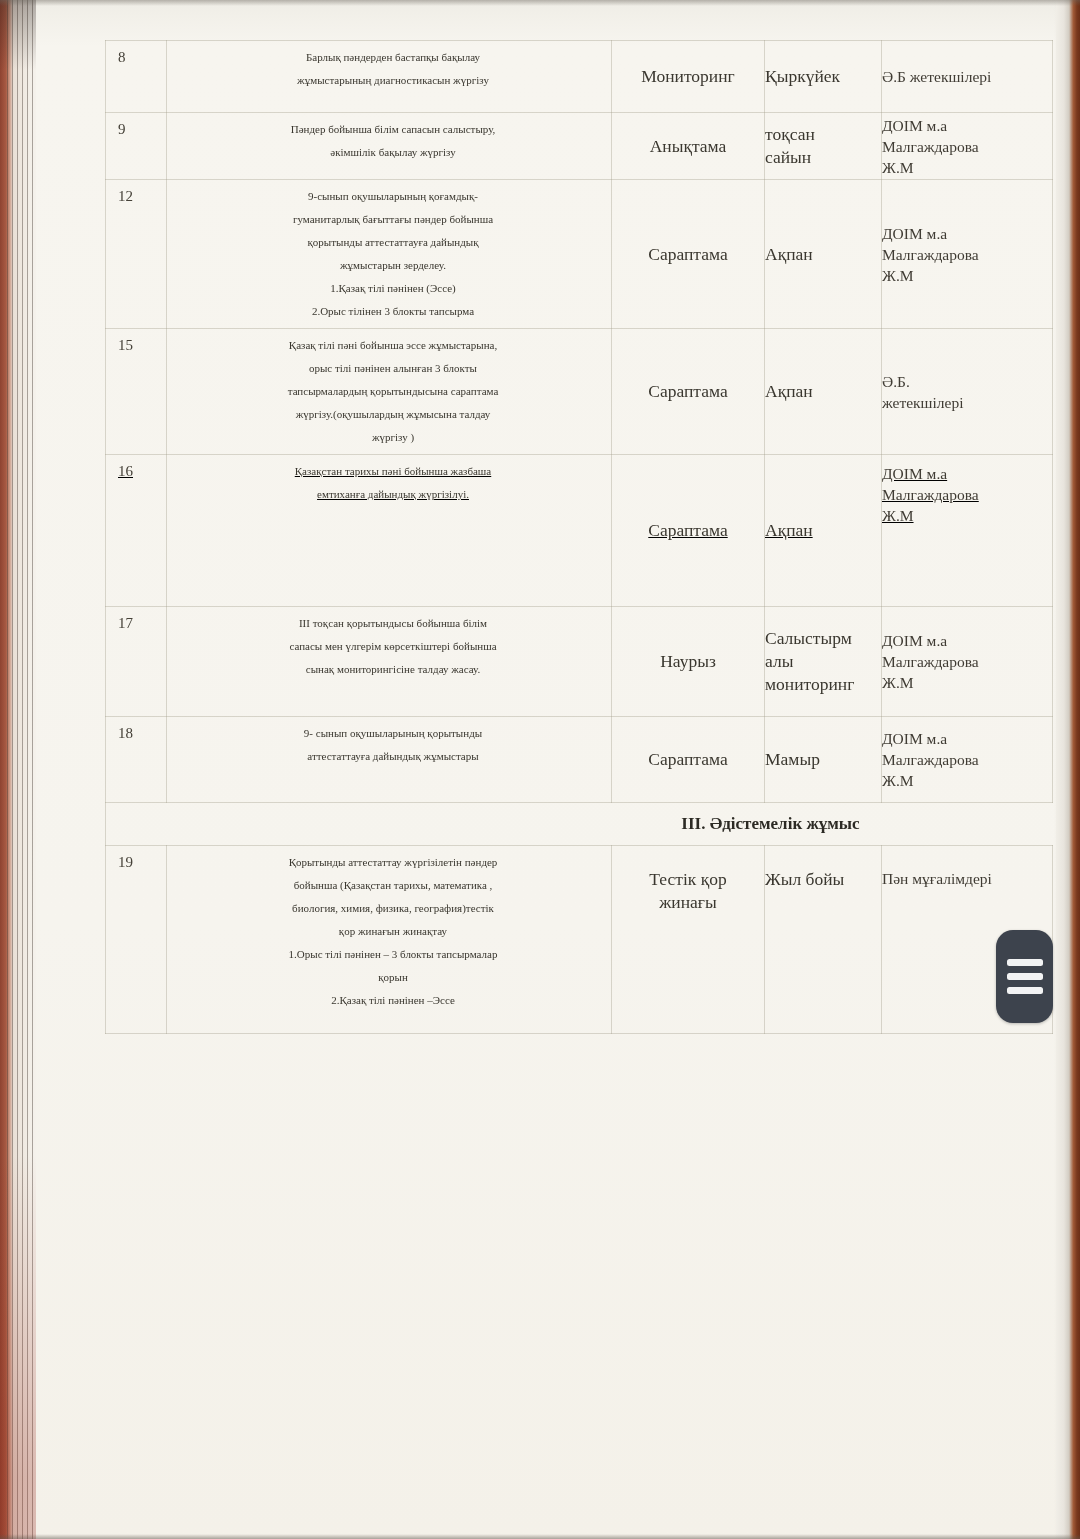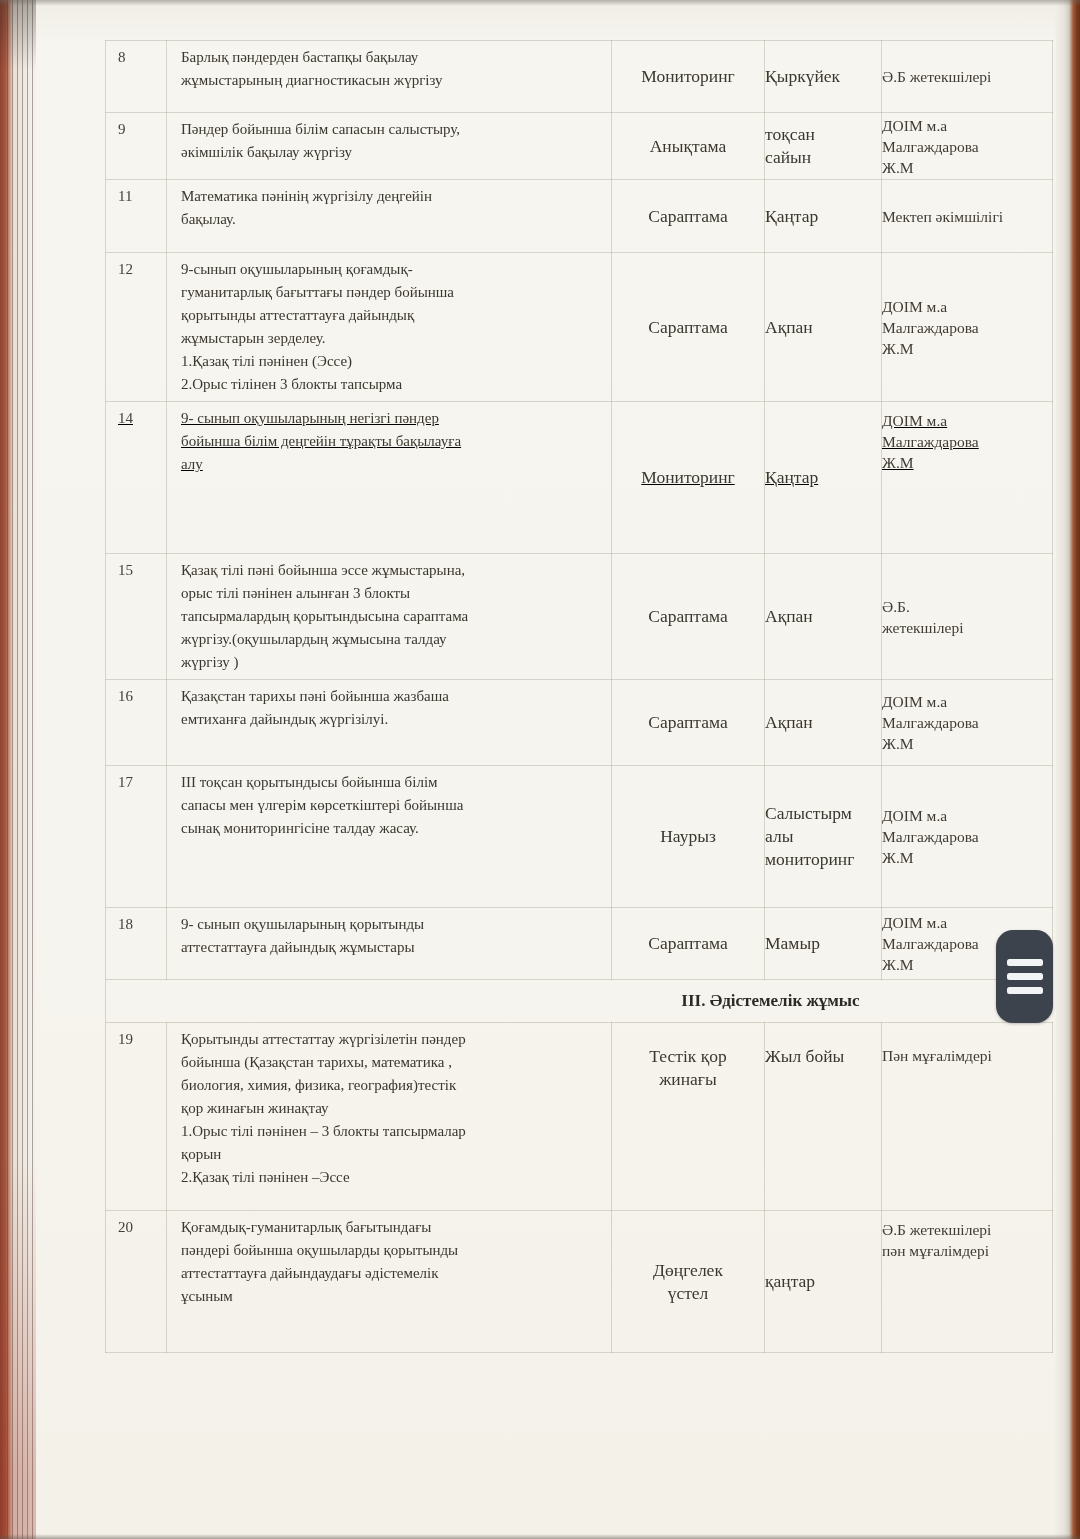--- a/index.html
+++ b/index.html
@@ -31,22 +31,22 @@
     background:linear-gradient(90deg,rgba(0,0,0,0) 0,#e8e4dd 38%,#d2ccc2 58%,#a15b37 74%,#79391d 88%,#6b2f16 100%);}
 
   
   .doc-table{position:relative;display:table;table-layout:fixed;border-collapse:collapse;
     width:910px;margin-left:71px;z-index:2;}
   #grp1{margin-top:40px;}
   .t-row{display:table-row;}
   .cell{display:table-cell;border:1px solid rgba(163,158,140,.38);
     white-space:pre-line;vertical-align:middle;color:#3a372f;}
   .cell-num{width:48px;font-size:15px;vertical-align:top;padding:8px 0 0 12px;color:#454138;}
-  .cell-task{width:424px;font-size:15px;line-height:23px;vertical-align:top;
-    padding:5px 6px 5px 14px;text-align:left;margin-top:36px;}
+  .cell-task{width:424px;font-size:11px;line-height:23px;vertical-align:top;
+    padding:5px 6px 5px 14px;text-align:center;margin-top:36px;}
   .cell-type{width:152px;font-size:17.5px;line-height:23px;text-align:center;}
   .cell-month{width:116px;font-size:17.5px;line-height:23px;text-align:left;}
   .cell-resp{width:170px;font-size:15.5px;line-height:21px;text-align:left;color:#403c34;}
 
   
   #grp1 .t-row:nth-child(1){height:72px;}
   #grp1 .t-row:nth-child(2){height:67px;}
   #grp1 .t-row:nth-child(3){height:73px;}
   #grp1 .t-row:nth-child(4){height:52px;}
   #grp1 .t-row:nth-child(5){height:152px;text-decoration:underline;}
@@ -102,56 +102,37 @@
 әкімшілік бақылау жүргізу</div>
     <div class="cell cell-type">Анықтама</div>
     <div class="cell cell-month">тоқсан
 сайын</div>
     <div class="cell cell-resp">ДОІМ м.а
 Малгаждарова
 Ж.М</div>
   </div>
 
 
-  <div class="t-row">
-    <div class="cell cell-num">11</div>
-    <div class="cell cell-task">Математика  пәнінің  жүргізілу деңгейін
-бақылау.</div>
-    <div class="cell cell-type">Сараптама</div>
-    <div class="cell cell-month">Қаңтар</div>
-    <div class="cell cell-resp">Мектеп әкімшілігі</div>
-  </div>
 
   <div class="t-row">
     <div class="cell cell-num">12</div>
     <div class="cell cell-task">9-сынып оқушыларының қоғамдық-
 гуманитарлық бағыттағы пәндер бойынша
 қорытынды аттестаттауға дайындық
 жұмыстарын зерделеу.
 1.Қазақ тілі пәнінен (Эссе)
 2.Орыс тілінен 3 блокты тапсырма</div>
     <div class="cell cell-type">Сараптама</div>
     <div class="cell cell-month">Ақпан</div>
     <div class="cell cell-resp">ДОІМ м.а
 Малгаждарова
 Ж.М</div>
   </div>
 
 
-  <div class="t-row">
-    <div class="cell cell-num">14</div>
-    <div class="cell cell-task">9- сынып оқушыларының негізгі пәндер
-бойынша білім деңгейін тұрақты бақылауға
-алу</div>
-    <div class="cell cell-type">Мониторинг</div>
-    <div class="cell cell-month">Қаңтар</div>
-    <div class="cell cell-resp">ДОІМ м.а
-Малгаждарова
-Ж.М</div>
-  </div>
 
   <div class="t-row">
     <div class="cell cell-num">15</div>
     <div class="cell cell-task">Қазақ тілі пәні бойынша эссе жұмыстарына,
 орыс тілі пәнінен  алынған 3 блокты
 тапсырмалардың  қорытындысына  сараптама
 жүргізу.(оқушылардың жұмысына талдау
 жүргізу )</div>
     <div class="cell cell-type">Сараптама</div>
     <div class="cell cell-month">Ақпан</div>
@@ -205,32 +186,20 @@
 қор жинағын жинақтау
 1.Орыс тілі пәнінен – 3 блокты тапсырмалар
 қорын
 2.Қазақ тілі пәнінен –Эссе</div>
     <div class="cell cell-type">Тестік қор
 жинағы</div>
     <div class="cell cell-month">Жыл бойы</div>
     <div class="cell cell-resp">Пән мұғалімдері</div>
   </div>
 
-  <div class="t-row">
-    <div class="cell cell-num">20</div>
-    <div class="cell cell-task">Қоғамдық-гуманитарлық бағытындағы
-пәндері бойынша оқушыларды қорытынды
-аттестаттауға  дайындаудағы  әдістемелік
-ұсыным</div>
-    <div class="cell cell-type">Дөңгелек
-үстел</div>
-    <div class="cell cell-month">қаңтар</div>
-    <div class="cell cell-resp">Ә.Б жетекшілері
-пән мұғалімдері</div>
-  </div>
 </div>
   </div>
   <div class="edge-left"></div>
   <div class="edge-right"></div>
   <button class="fab">
     <span class="fab-icon">
         <i></i>
         <i></i>
         <i></i>
       </span>

